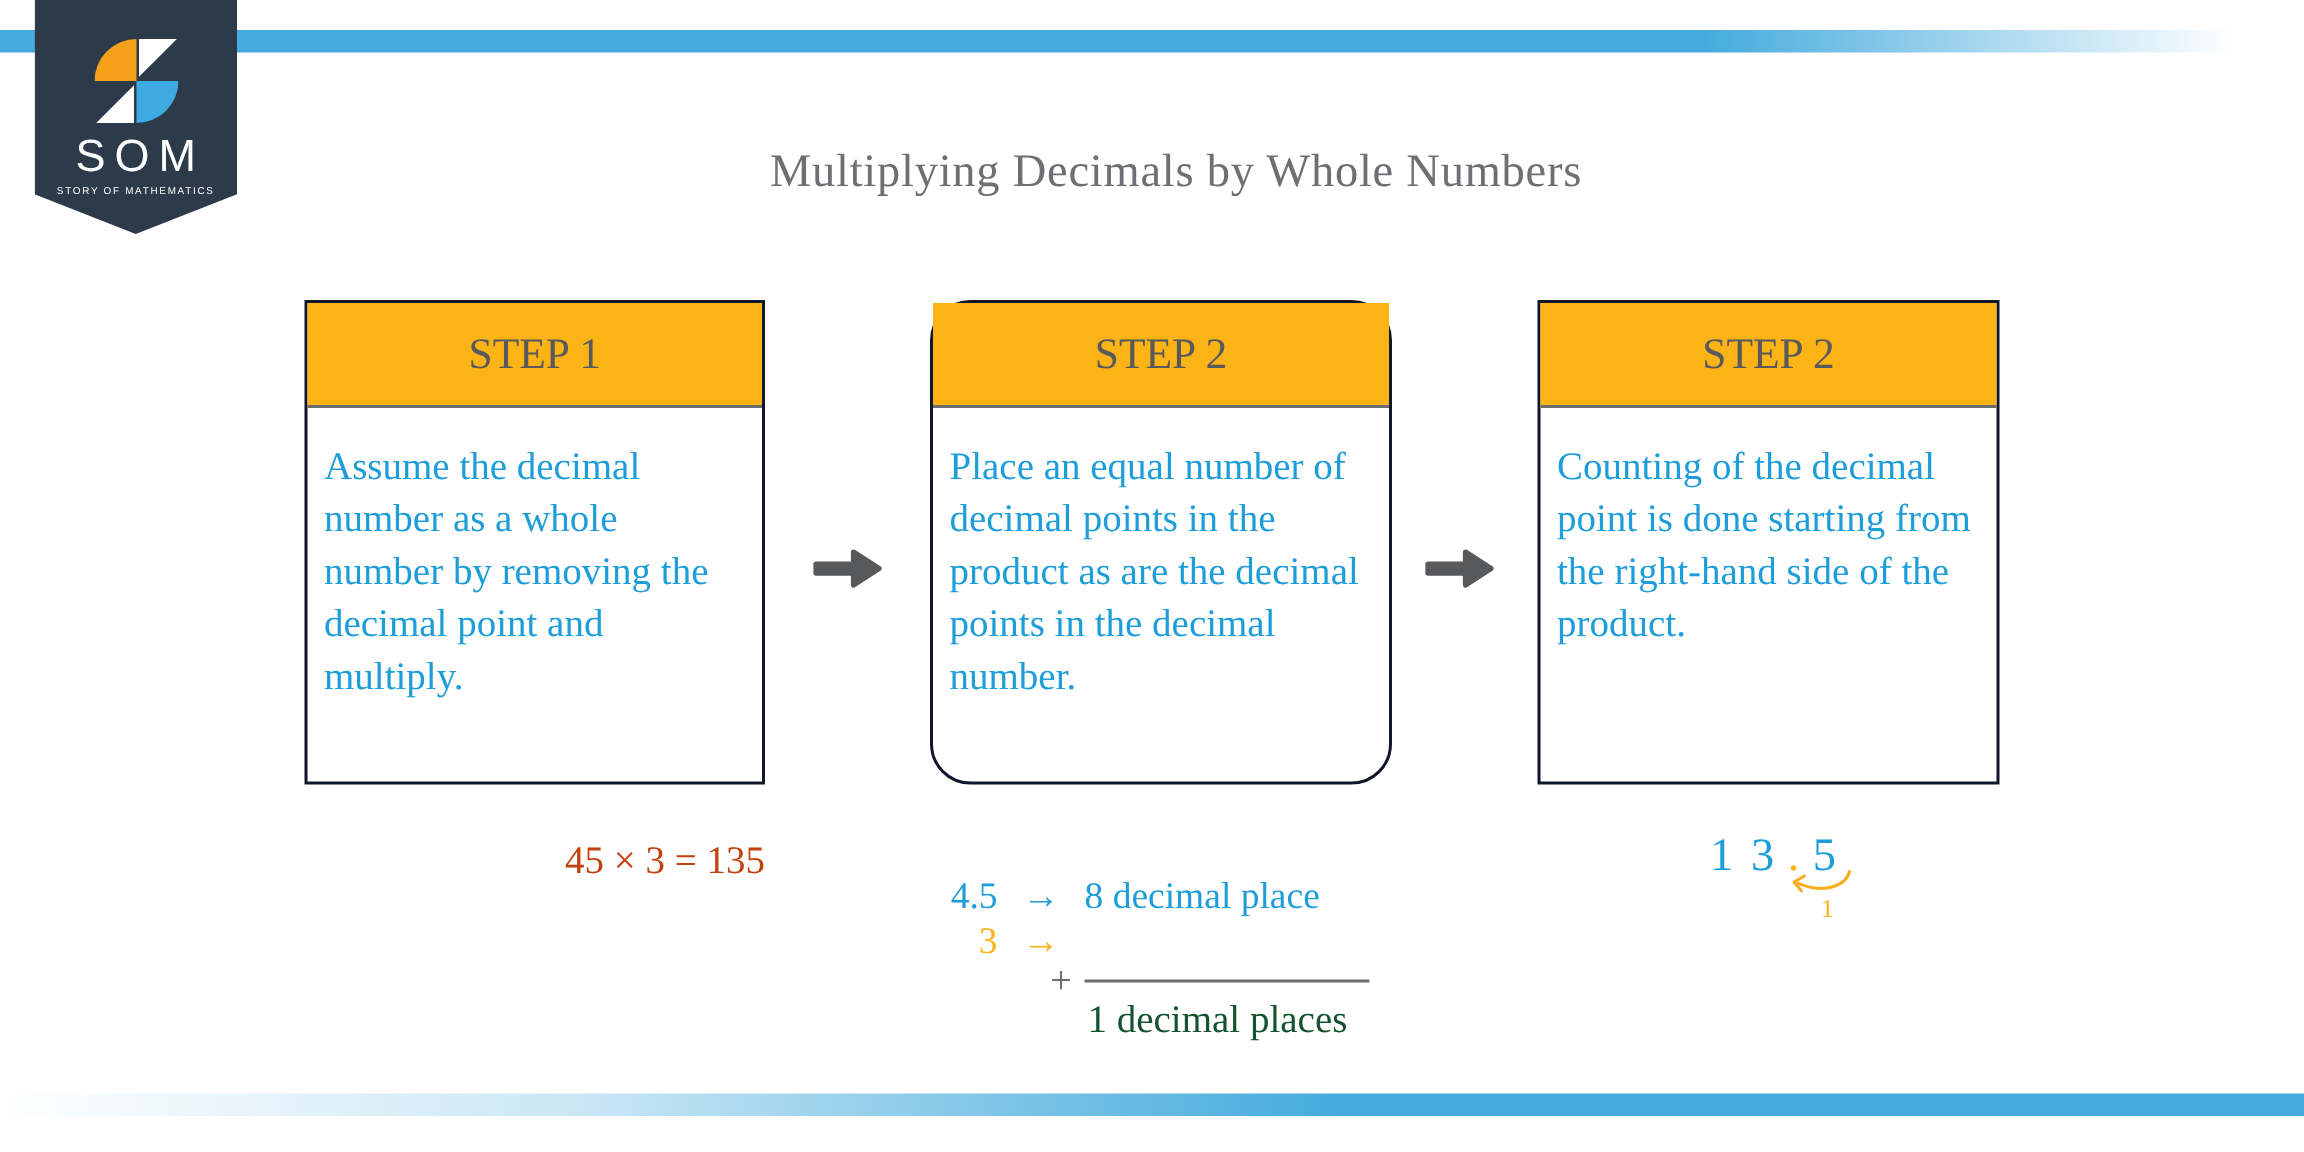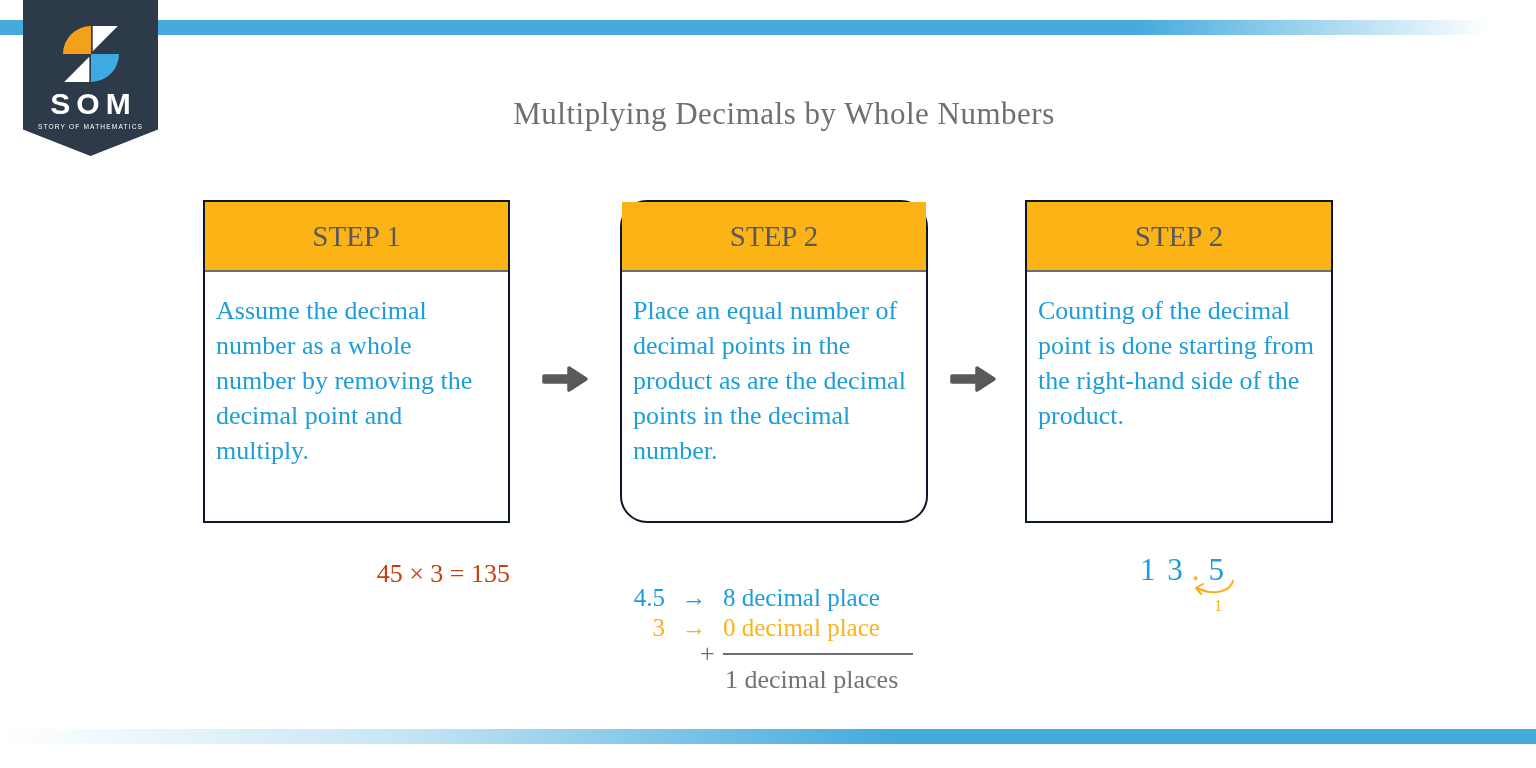--- a/index.html
+++ b/index.html
@@ -10,21 +10,21 @@
   .stripe-top{position:absolute;left:0;top:20px;width:100%;height:15px;
     background:linear-gradient(90deg,#45ABDD 0%,#45ABDD 74%,rgba(69,171,221,0) 97%);}
   .stripe-bottom{position:absolute;left:0;top:729px;width:100%;height:15px;
     background:linear-gradient(90deg,rgba(69,171,221,0) 0%,rgba(69,171,221,.3) 26%,rgba(69,171,221,.75) 46%,#45ABDD 58%,#45ABDD 100%);}
 
   
   .logo-badge{position:absolute;left:23px;top:0;width:135px;height:156px;background:#2C3A49;
     clip-path:polygon(0 0,100% 0,100% 83%,50% 100%,0 83%);
     text-align:center;font-family:"Liberation Sans",sans-serif;z-index:5;}
   .logo-icon{margin-top:26px;width:56px;height:56px;display:inline-block;}
-  .logo-text{color:#fff;font-size:30px;font-weight:bold;letter-spacing:6px;text-indent:6px;line-height:1;margin-top:3px;}
+  .logo-text{color:#fff;font-size:30px;font-weight:normal;letter-spacing:6px;text-indent:6px;line-height:1;margin-top:3px;}
   .logo-tagline{color:#fff;font-size:6.6px;letter-spacing:1.15px;margin-top:4px;}
 
   
   .title{position:absolute;left:0;top:80px;width:100%;margin:16px;text-align:center;
     font-size:31px;font-weight:normal;color:#6E6F72;letter-spacing:.5px;}
 
   
   .step-box{position:absolute;top:200px;height:323px;border:2px solid #0f172a;background:#fff;box-sizing:border-box;}
   .box1{left:203px;width:307px;}
   .box2{left:620px;width:308px;border-radius:27px;}
@@ -46,21 +46,21 @@
   .ex2-row{display:flex;line-height:30px;}
   .col-num{width:53px;text-align:right;}
   .col-arrow{width:58px;text-align:center;}
   .col-label{flex:1;}
   .row-blue{color:#1D9DD9;margin-top:32px;}
   .row-orange{color:#FBB316;}
   .ex2-plusrow{display:flex;align-items:center;height:21px;color:#6D6E71;}
   .plus-spacer{width:88px;}
   .plus{width:23px;font-size:26px;line-height:21px;}
   .sumline{width:190px;border-top:2px solid #6D6E71;}
-  .ex2-total{padding-left:113px;color:#737373;font-size:26px;line-height:30px;margin-top:1px;}
+  .ex2-total{padding-left:113px;color:#14532d;font-size:26px;line-height:30px;margin-top:1px;}
 
   
   .ex3{position:absolute;left:1140px;top:552px;width:150px;height:80px;font-size:31px;color:#1D9DD9;}
   .ex3 .seg{display:inline-block;letter-spacing:2px;}
   .ex3 .dot{color:#FBB316;margin:0 7px;}
   .count-arc{position:absolute;left:50px;top:28px;width:46px;height:20px;}
   .count-label{position:absolute;left:74px;top:44px;font-size:17px;color:#FBB316;font-family:"Liberation Serif",serif;}
 </style>
 </head>
 <body>
@@ -109,21 +109,20 @@
 
   <div class="ex2">
     <div class="ex2-row row-blue">
       <span class="col-num">4.5</span>
       <span class="col-arrow">→</span>
       <span class="col-label">8 decimal place</span>
     </div>
     <div class="ex2-row row-orange">
       <span class="col-num">3</span>
       <span class="col-arrow">→</span>
-      <span class="col-label">0 decimal place</span>
     </div>
     <div class="ex2-plusrow">
       <span class="plus-spacer"></span>
       <span class="plus">+</span>
       <div class="sumline"></div>
     </div>
     <div class="ex2-total">1 decimal places</div>
   </div>
 
   <div class="ex3">

